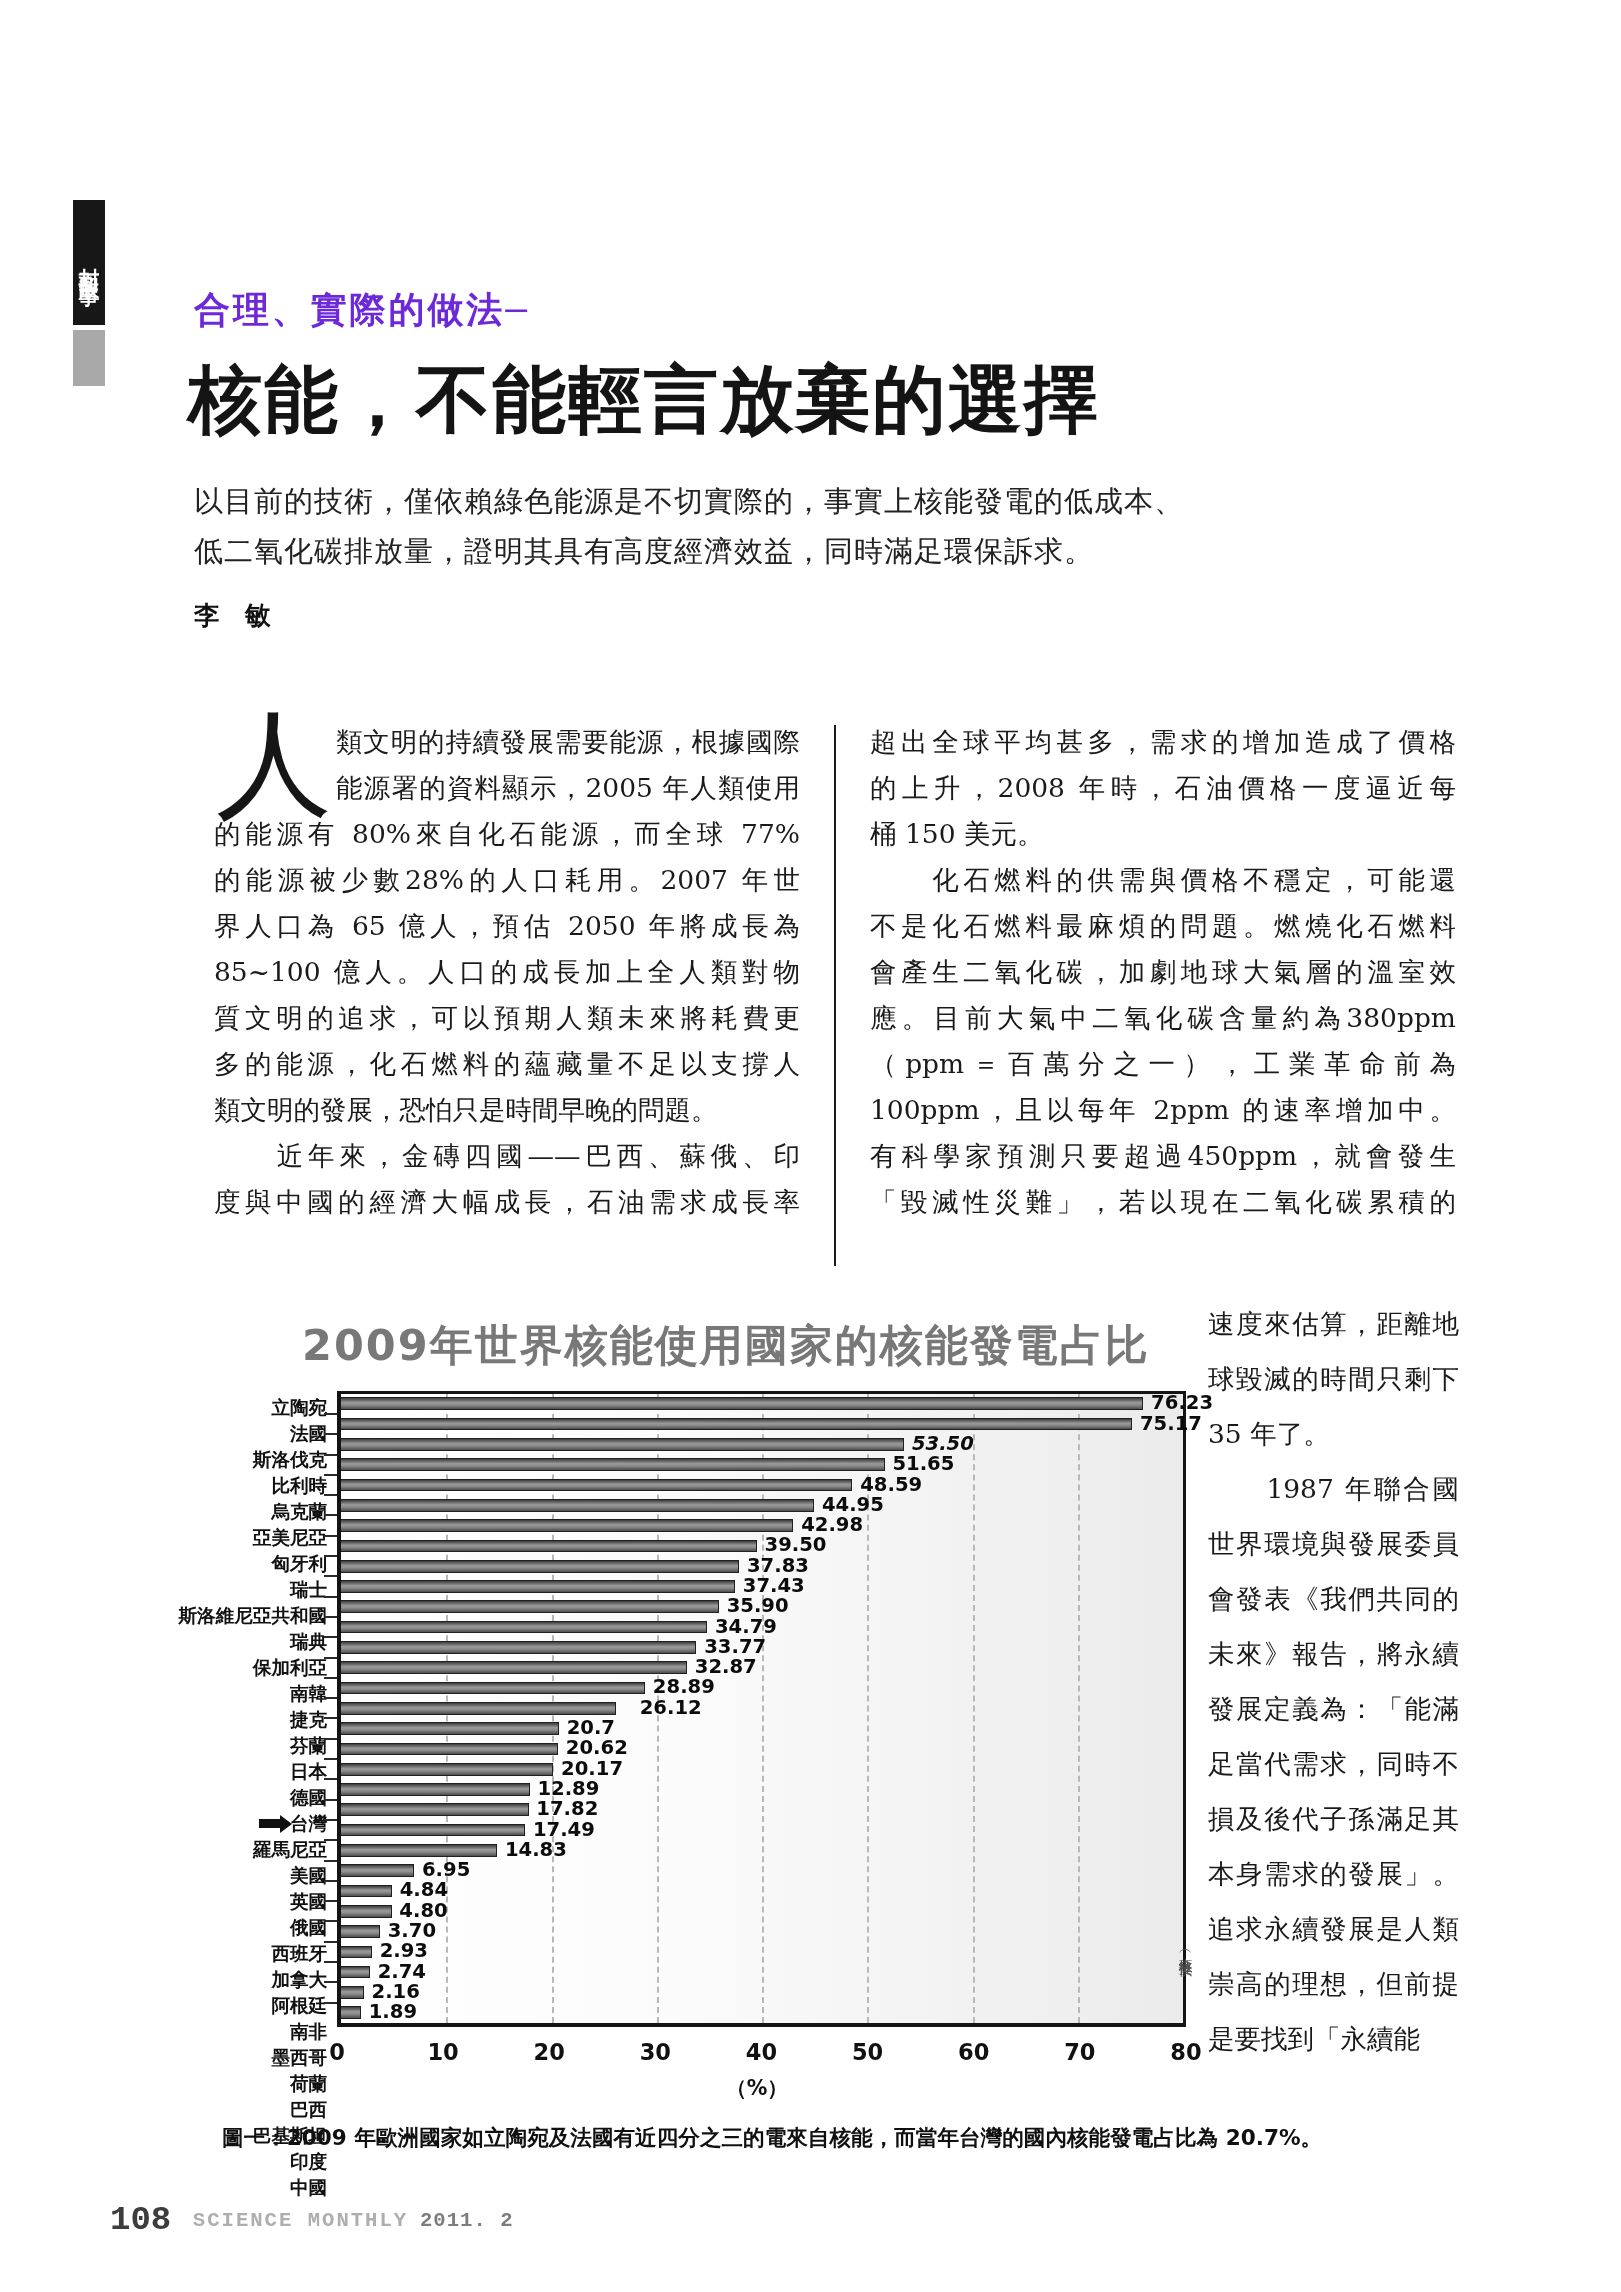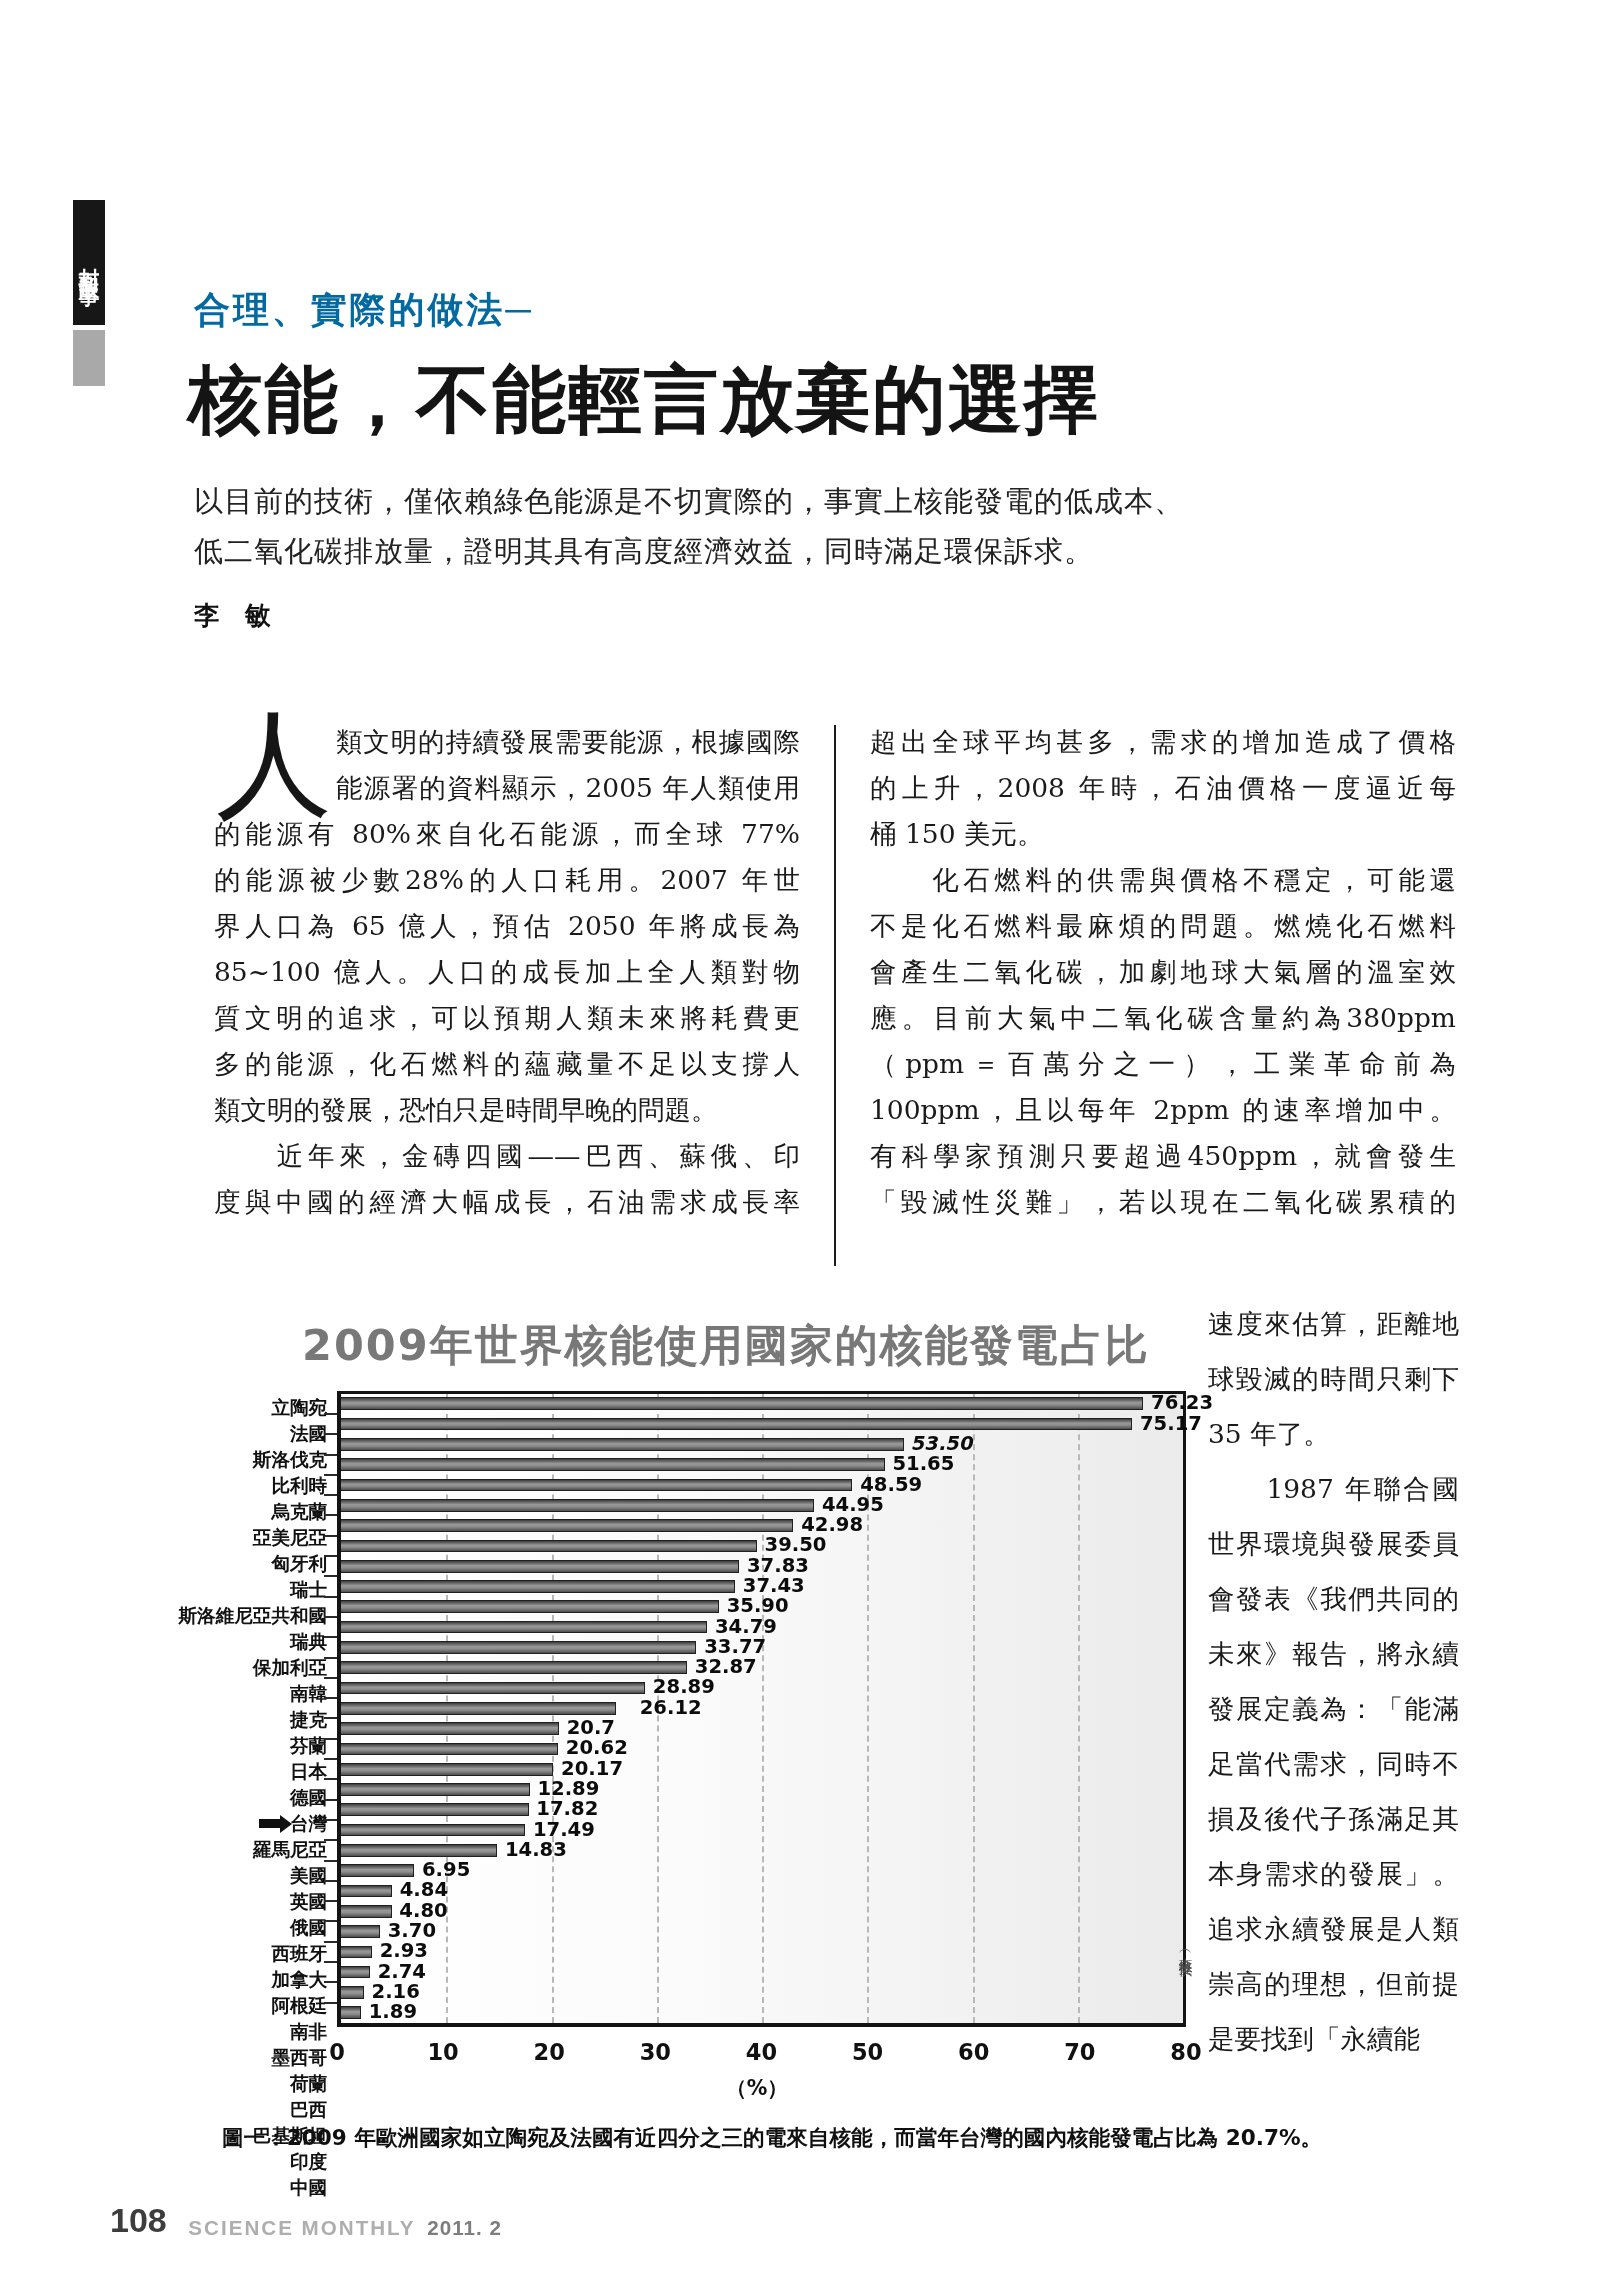--- a/index.html
+++ b/index.html
@@ -10,22 +10,22 @@
   }
 
   
   .tab-black{position:absolute;left:73px;top:200px;width:32px;height:125px;background:#171717;
     display:flex;align-items:center;justify-content:center;}
   .tab-black span{writing-mode:vertical-rl;color:#fff;font-family:"DejaVu Sans","Liberation Sans",sans-serif;
     font-weight:bold;font-size:20.6px;letter-spacing:5.9px;}
   .tab-gray{position:absolute;left:73px;top:330px;width:32px;height:56px;background:#a9a9a9;}
 
   
-  .kicker{position:absolute;left:194px;top:286px;font-family:Liberation Serif, serif;
-    font-weight:bold;font-size:36px;color:#0369a1;letter-spacing:2.9px;}
+  .kicker{position:absolute;left:194px;top:286px;font-family:Liberation Mono, monospace;
+    font-weight:bold;font-size:36px;color:#6d28d9;letter-spacing:2.9px;}
   .title{position:absolute;left:188px;top:361px;font-weight:bold;font-size:74px;line-height:1.05;
     color:#141414;letter-spacing:2px;margin:0;}
   .deck{position:absolute;left:194px;top:476px;width:1284px;font-size:29px;line-height:50px;
     color:#222;letter-spacing:1px;}
   .author{position:absolute;left:194px;top:598px;font-weight:bold;font-size:25.5px;color:#111;}
 
   
   .col{position:absolute;top:719px;width:586px;font-size:26.5px;line-height:46px;color:#1a1a1a;}
   #col-left{left:214px;}
   #col-right{left:870px;}
@@ -63,22 +63,22 @@
   .arrow{display:inline-block;position:relative;width:21.6px;height:8.8px;background:#101010;margin-right:9.8px;flex:none;}
   .arrow::after{content:'';position:absolute;left:100%;top:50%;transform:translateY(-50%);
     border-left:12.7px solid #101010;border-top:9.8px solid transparent;border-bottom:9.8px solid transparent;}
 
   .credit-v{position:absolute;left:1177px;top:1945px;writing-mode:vertical-rl;
     font-family:"DejaVu Sans","Liberation Sans",sans-serif;font-size:13.7px;color:#4a4a4a;letter-spacing:2px;}
 
   .caption{position:absolute;left:222px;top:2123px;width:1245px;
     font-family:"DejaVu Sans","Liberation Sans",sans-serif;font-weight:600;font-size:21.6px;color:#101010;}
 
-  .footer{position:absolute;left:110px;top:2201px;display:flex;align-items:flex-end;
-    font-family:Liberation Sans, sans-serif;}
+  .footer{position:absolute;left:110px;top:2201px;display:flex;align-items:center;
+    font-family:Liberation Mono, monospace;}
   .pagenum{font-weight:bold;font-size:34px;color:#3d3d3d;margin-right:21.6px;}
   .mag{font-weight:bold;font-size:20.6px;color:#aeaeae;letter-spacing:2px;margin-right:11.8px;}
   .issue{font-weight:bold;font-size:20.6px;color:#7d7d7d;letter-spacing:1px;}
 </style>
 </head>
 <body>
 
 <div class="tab-black">
   <span>封面故事</span>
 </div>

